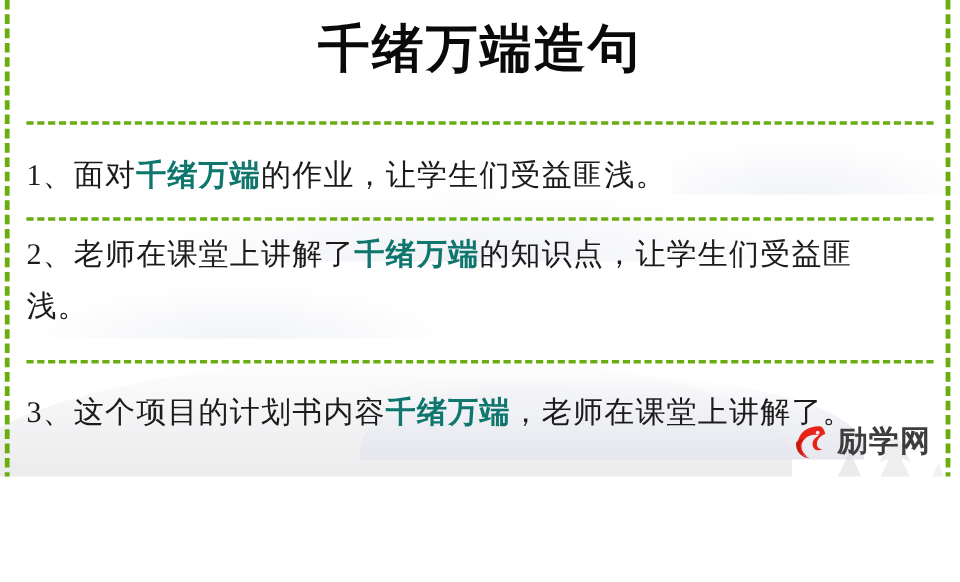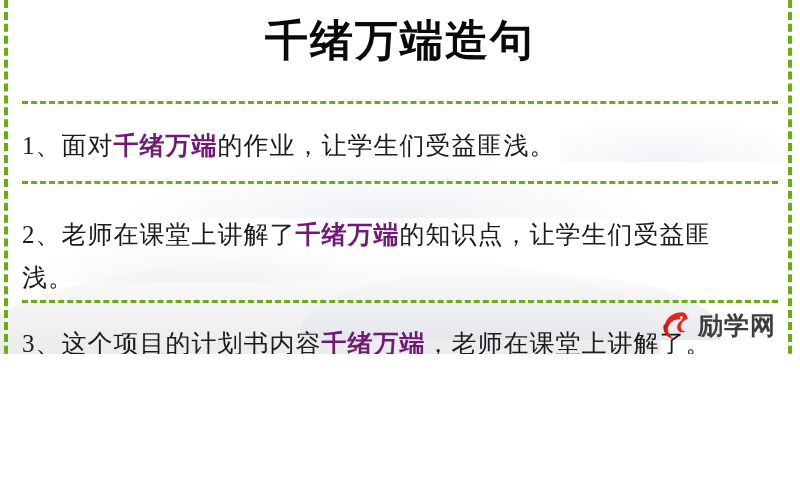--- a/index.html
+++ b/index.html
@@ -10,21 +10,21 @@
     width: 800px;
     height: 485px;
     overflow: hidden;
     background: #ffffff;
     font-family: "Liberation Serif", "DejaVu Serif", serif;
   }
 
   #page {
     position: relative;
     width: 800px;
-    height: 354px;
+    height: 397px;
     background: #ffffff;
     box-sizing: border-box;
     overflow: hidden;
   }
 
   
   .bg-layer {
     position: absolute;
     inset: 0;
     pointer-events: none;
@@ -138,21 +138,21 @@
     left: 22px;
     width: 740px;
     font-family: "Liberation Serif", "DejaVu Serif", serif;
     font-size: 25px;
     line-height: 43px;
     color: #1b1b1b;
     z-index: 2;
     letter-spacing: 1px;
   }
   .kw {
-    color: #701a75;
+    color: #0f766e;
     font-weight: bold;
     font-family: "DejaVu Serif", "Liberation Serif", serif;
   }
 
   
   .logo {
     position: absolute;
     right: 24px;
     bottom: 12px;
     display: flex;
@@ -207,21 +207,21 @@
   <div class="title">千绪万端造句</div>
 
   <div class="rule" style="top:101px;"></div>
 
   <div class="sentence" style="top:124px;">
     <span>1、</span><span>面对</span><span class="kw">千绪万端</span><span>的作业，让学生们受益匪浅。</span>
   </div>
 
   <div class="rule" style="top:181px;"></div>
 
-  <div class="sentence" style="top:213px;">
+  <div class="sentence" style="top:190px;">
     <span>2、</span><span>老师在课堂上讲解了</span><span class="kw">千绪万端</span><span>的知识点，让学生们受益匪浅。</span>
   </div>
 
   <div class="rule" style="top:300px;"></div>
 
   <div class="sentence" style="top:322px;">
     <span>3、</span><span>这个项目的计划书内容</span><span class="kw">千绪万端</span><span>，老师在课堂上讲解了。</span>
   </div>
 
   <div class="rule" style="top:419px;"></div>

